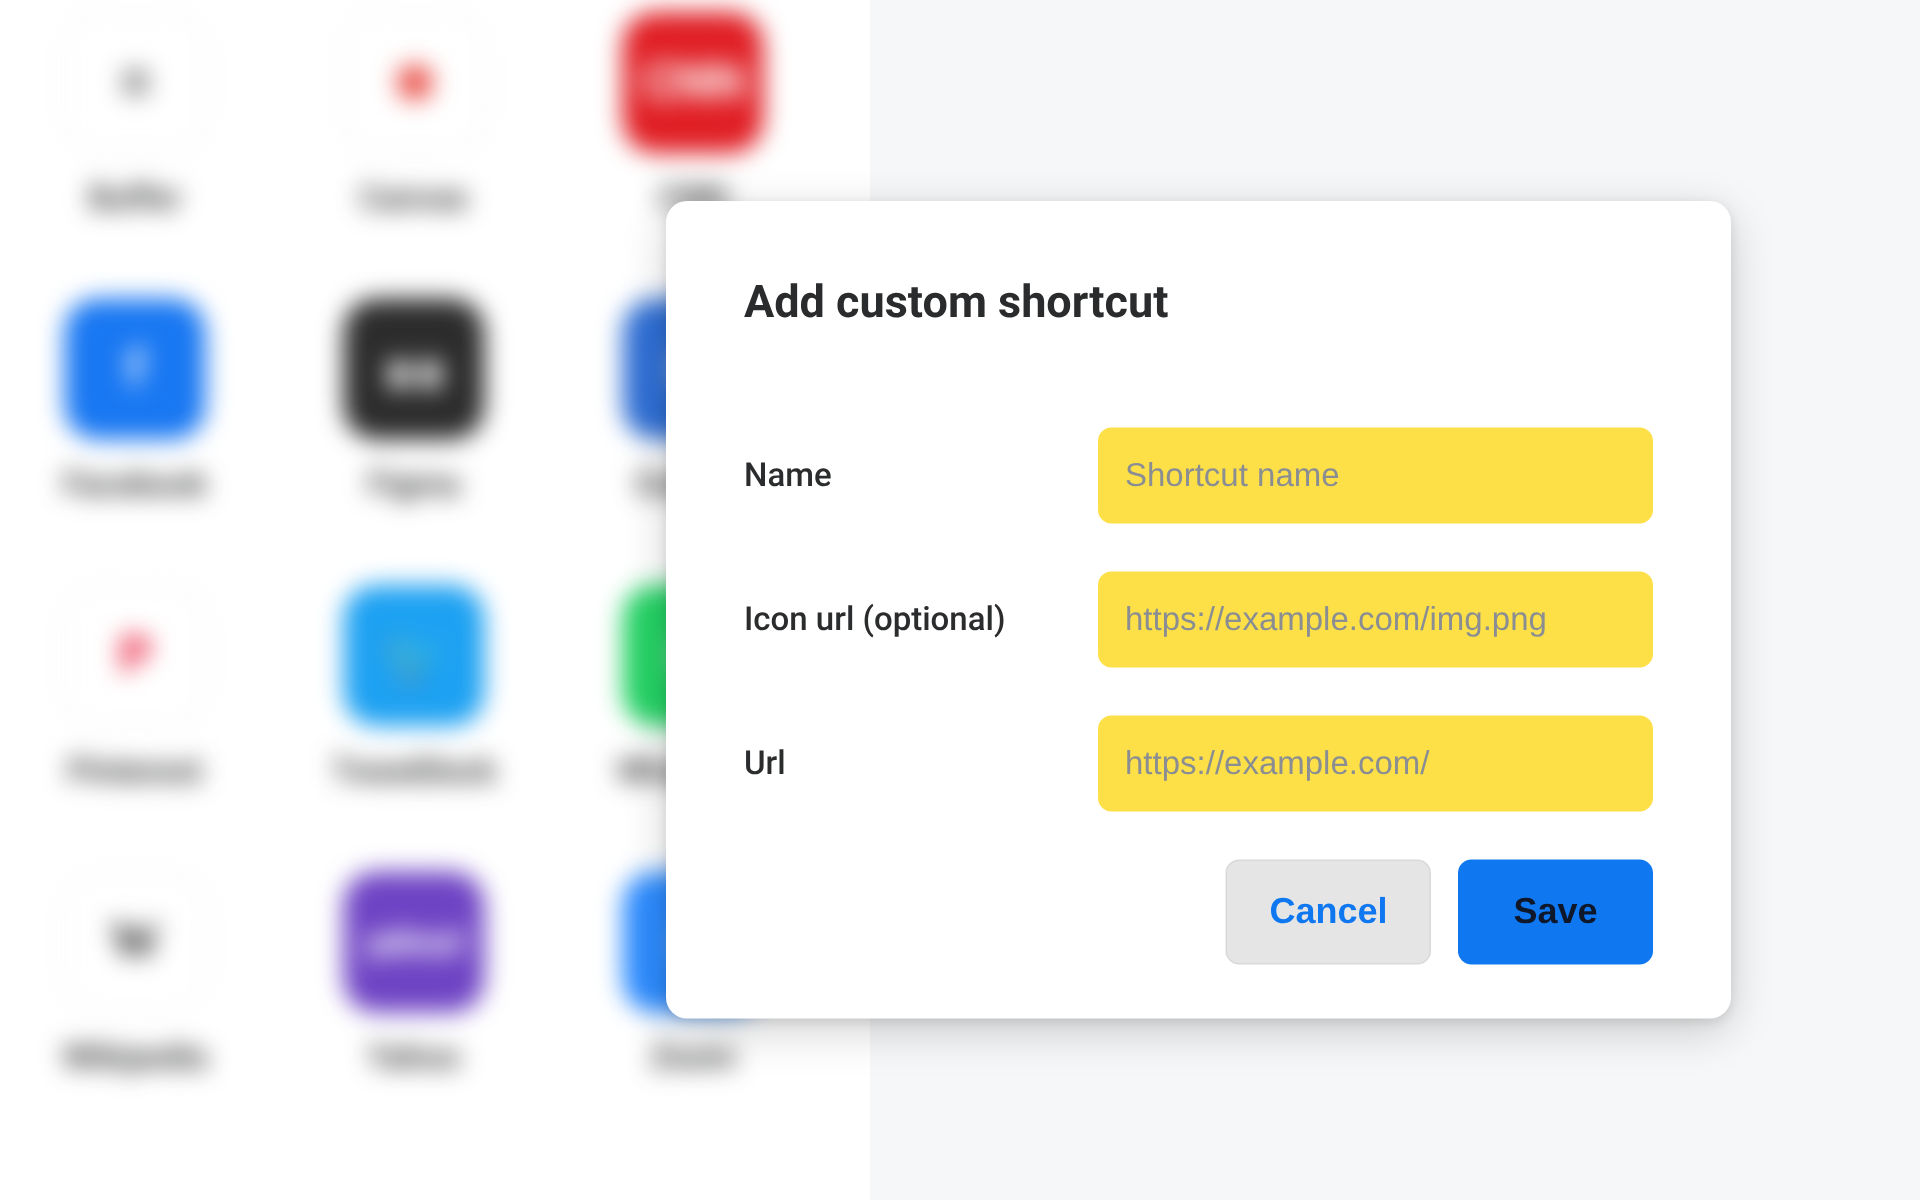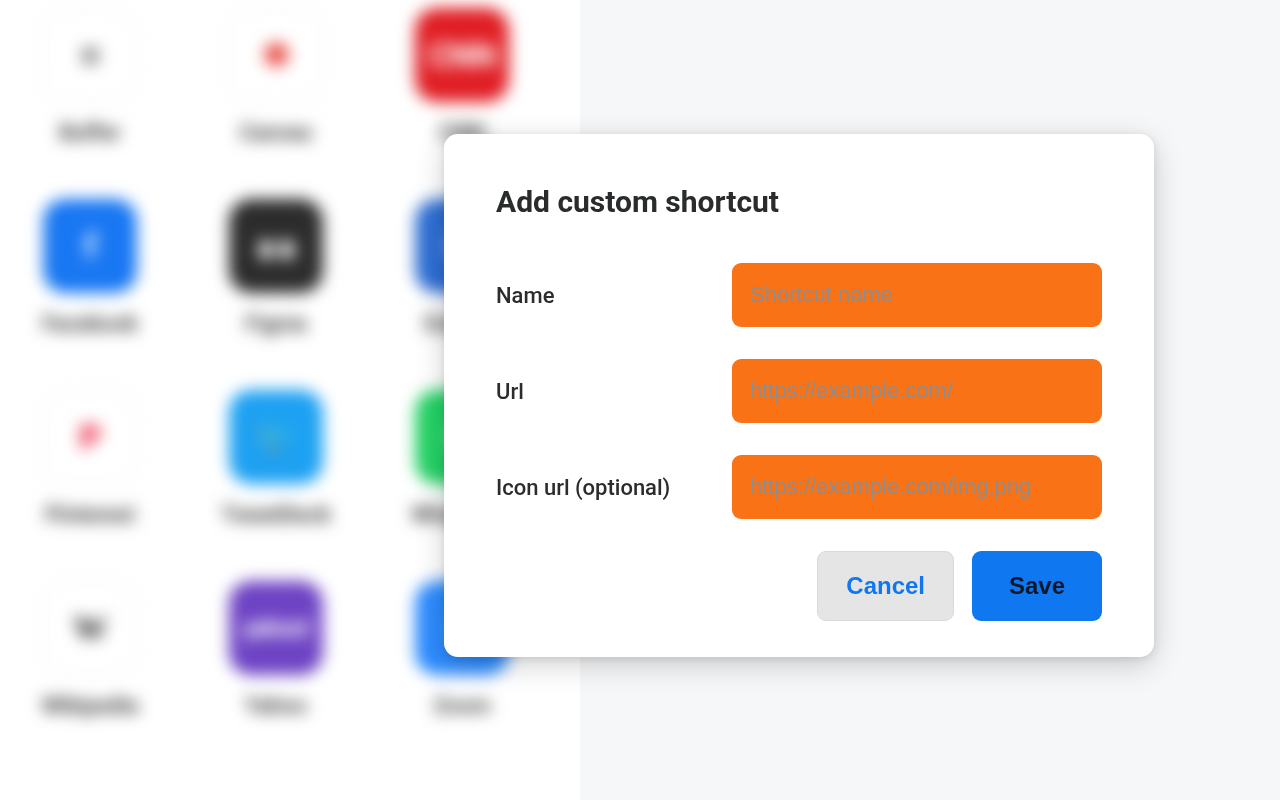--- a/index.html
+++ b/index.html
@@ -81,41 +81,41 @@
       background: #ffffff;
       border-radius: 14px;
       box-shadow: 0 8px 30px rgba(0,0,0,0.18), 0 2px 8px rgba(0,0,0,0.10);
       padding: 50px 52px 36px 52px;
     }
 
     .dialog-title {
       font-size: 30px;
       font-weight: 700;
       color: #2a2b2c;
-      margin-bottom: 44px;
+      margin-bottom: 66px;
     }
 
     .form-row {
       display: flex;
       align-items: center;
       margin-bottom: 32px;
     }
 
     .form-label {
       width: 236px;
       font-size: 22px;
       font-weight: 500;
       color: #2b2c2d;
     }
 
     .form-input {
       flex: 1;
       height: 64px;
       border: none;
-      background: #f97316;
+      background: #fde047;
       border-radius: 9px;
       padding: 0 18px;
       font-size: 22px;
       color: #222;
       outline: none;
     }
     .form-input::placeholder {
       color: #8a8e93;
     }
 
@@ -219,26 +219,26 @@
 
 <div class="dialog">
   <div class="dialog-title">Add custom shortcut</div>
 
   <div class="form-row">
     <div class="form-label">Name</div>
     <input class="form-input" type="text" placeholder="Shortcut name" style="">
   </div>
 
   <div class="form-row">
+    <div class="form-label">Icon url (optional)</div>
+    <input class="form-input" type="text" placeholder="https://example.com/img.png" style="">
+  </div>
+
+  <div class="form-row">
     <div class="form-label">Url</div>
     <input class="form-input" type="text" placeholder="https://example.com/" style="">
-  </div>
-
-  <div class="form-row">
-    <div class="form-label">Icon url (optional)</div>
-    <input class="form-input" type="text" placeholder="https://example.com/img.png" style="">
   </div>
 
   <div class="dialog-actions">
     <button class="btn btn-cancel">Cancel</button>
     <button class="btn btn-save">Save</button>
   </div>
 </div>
 
 </body></html>

